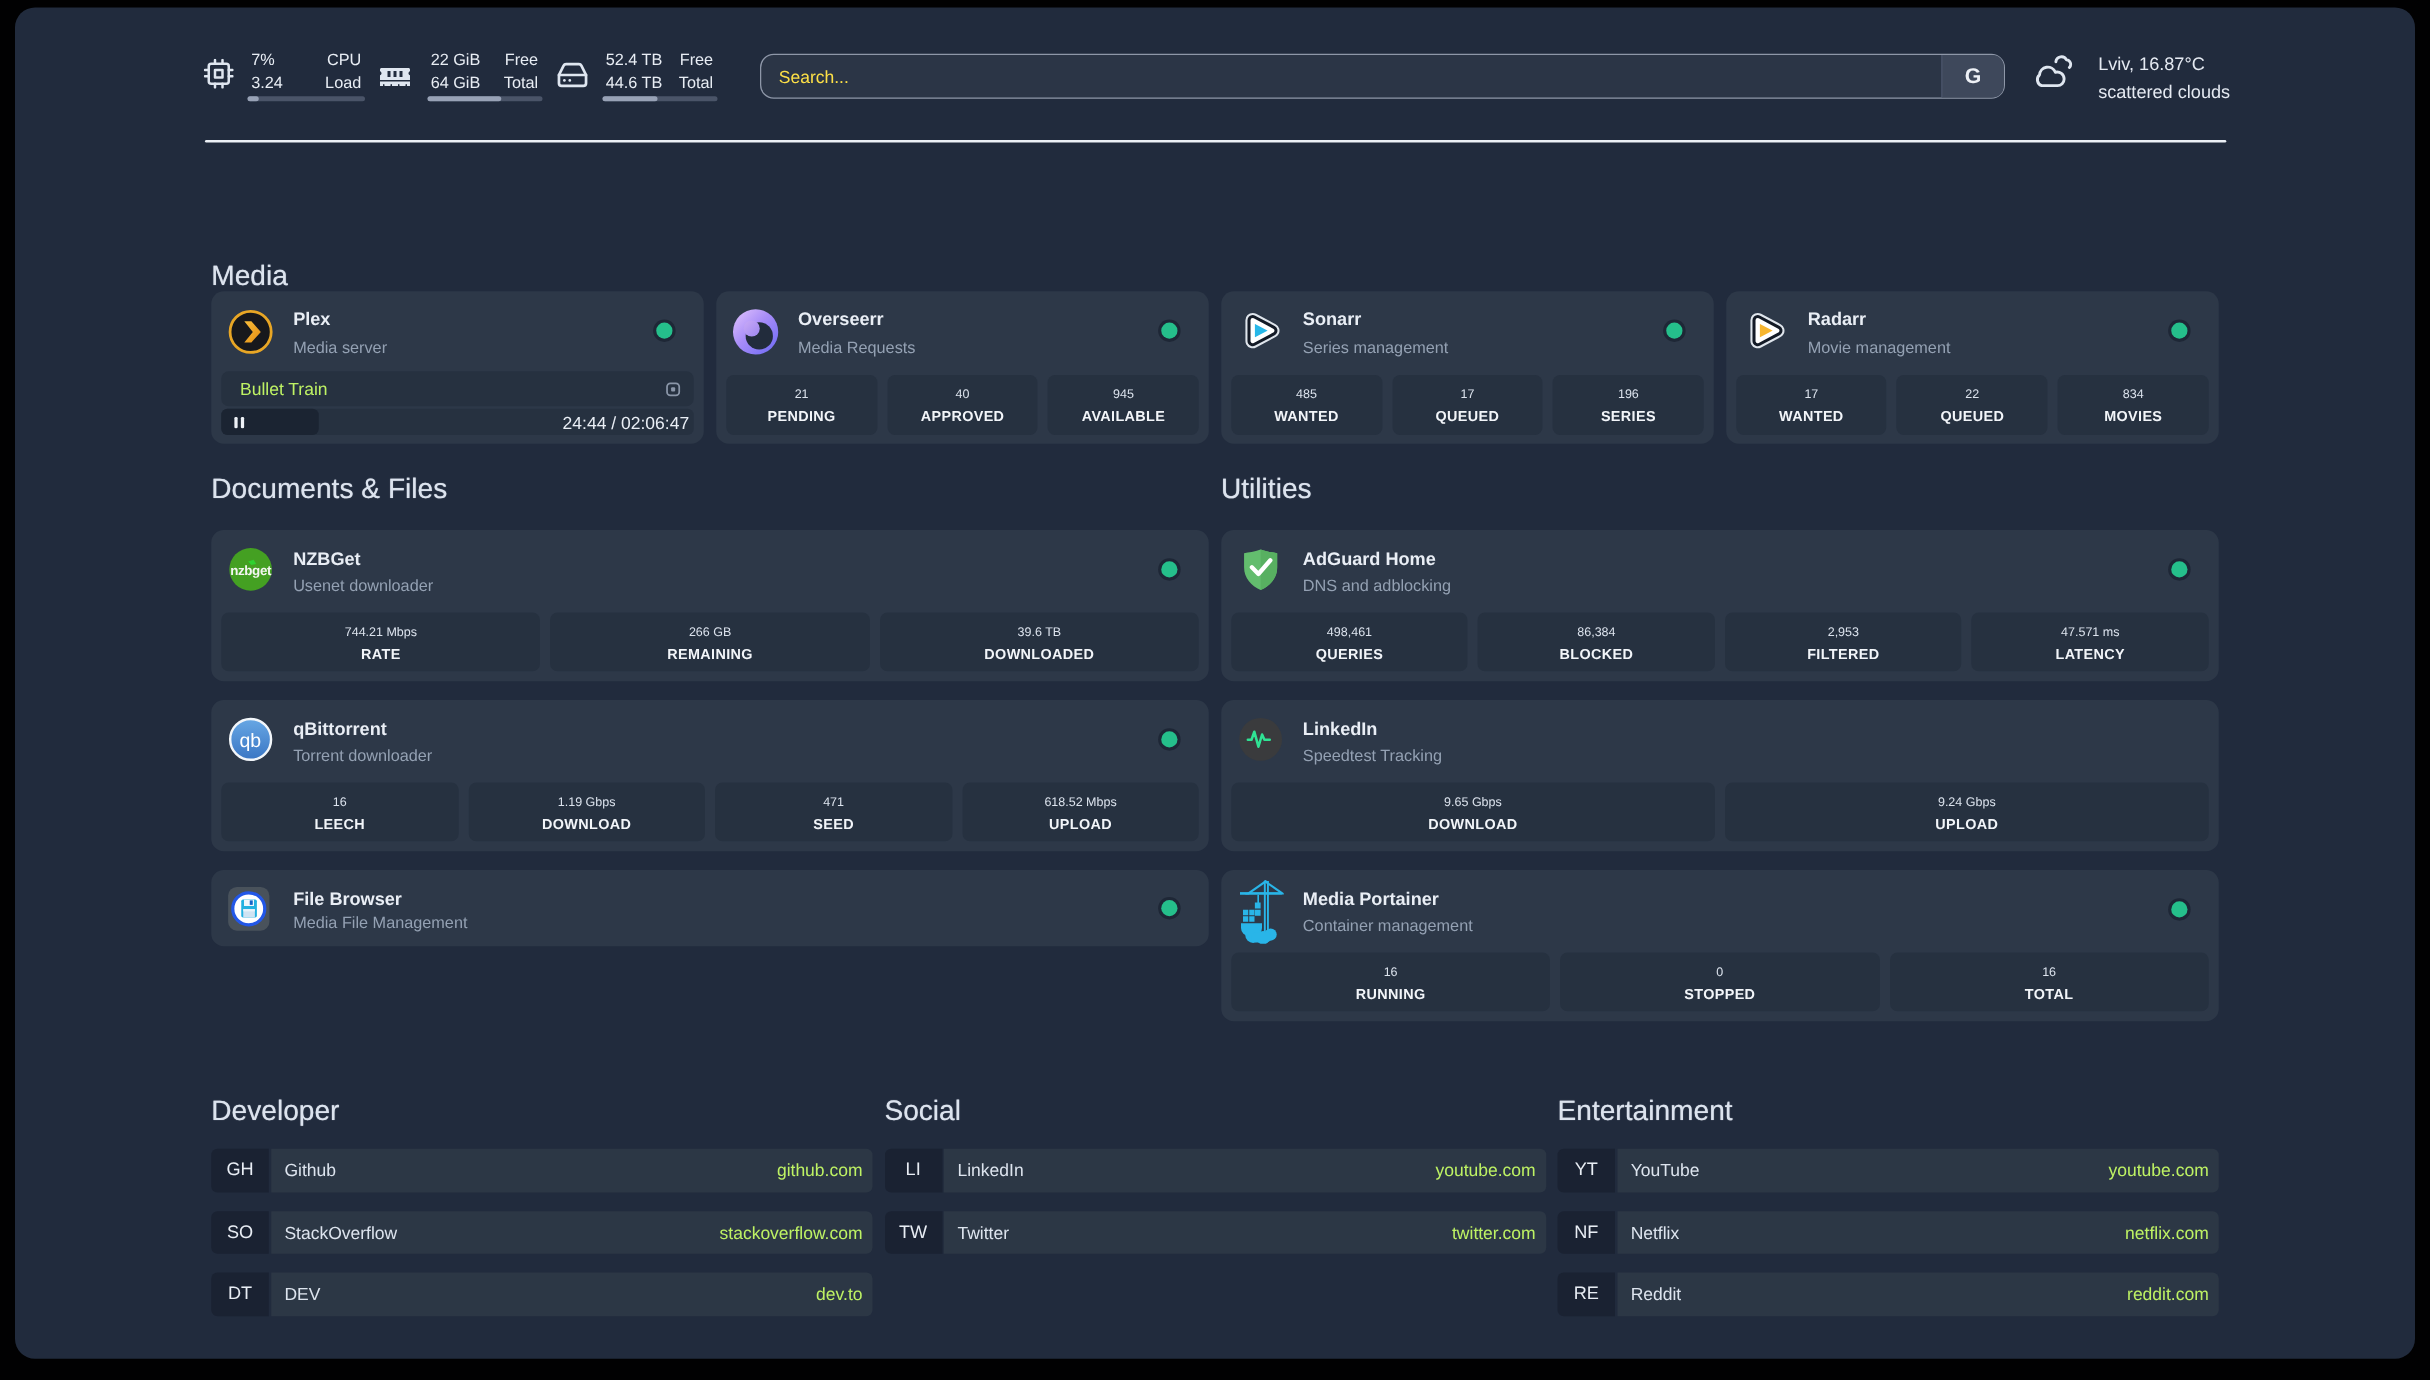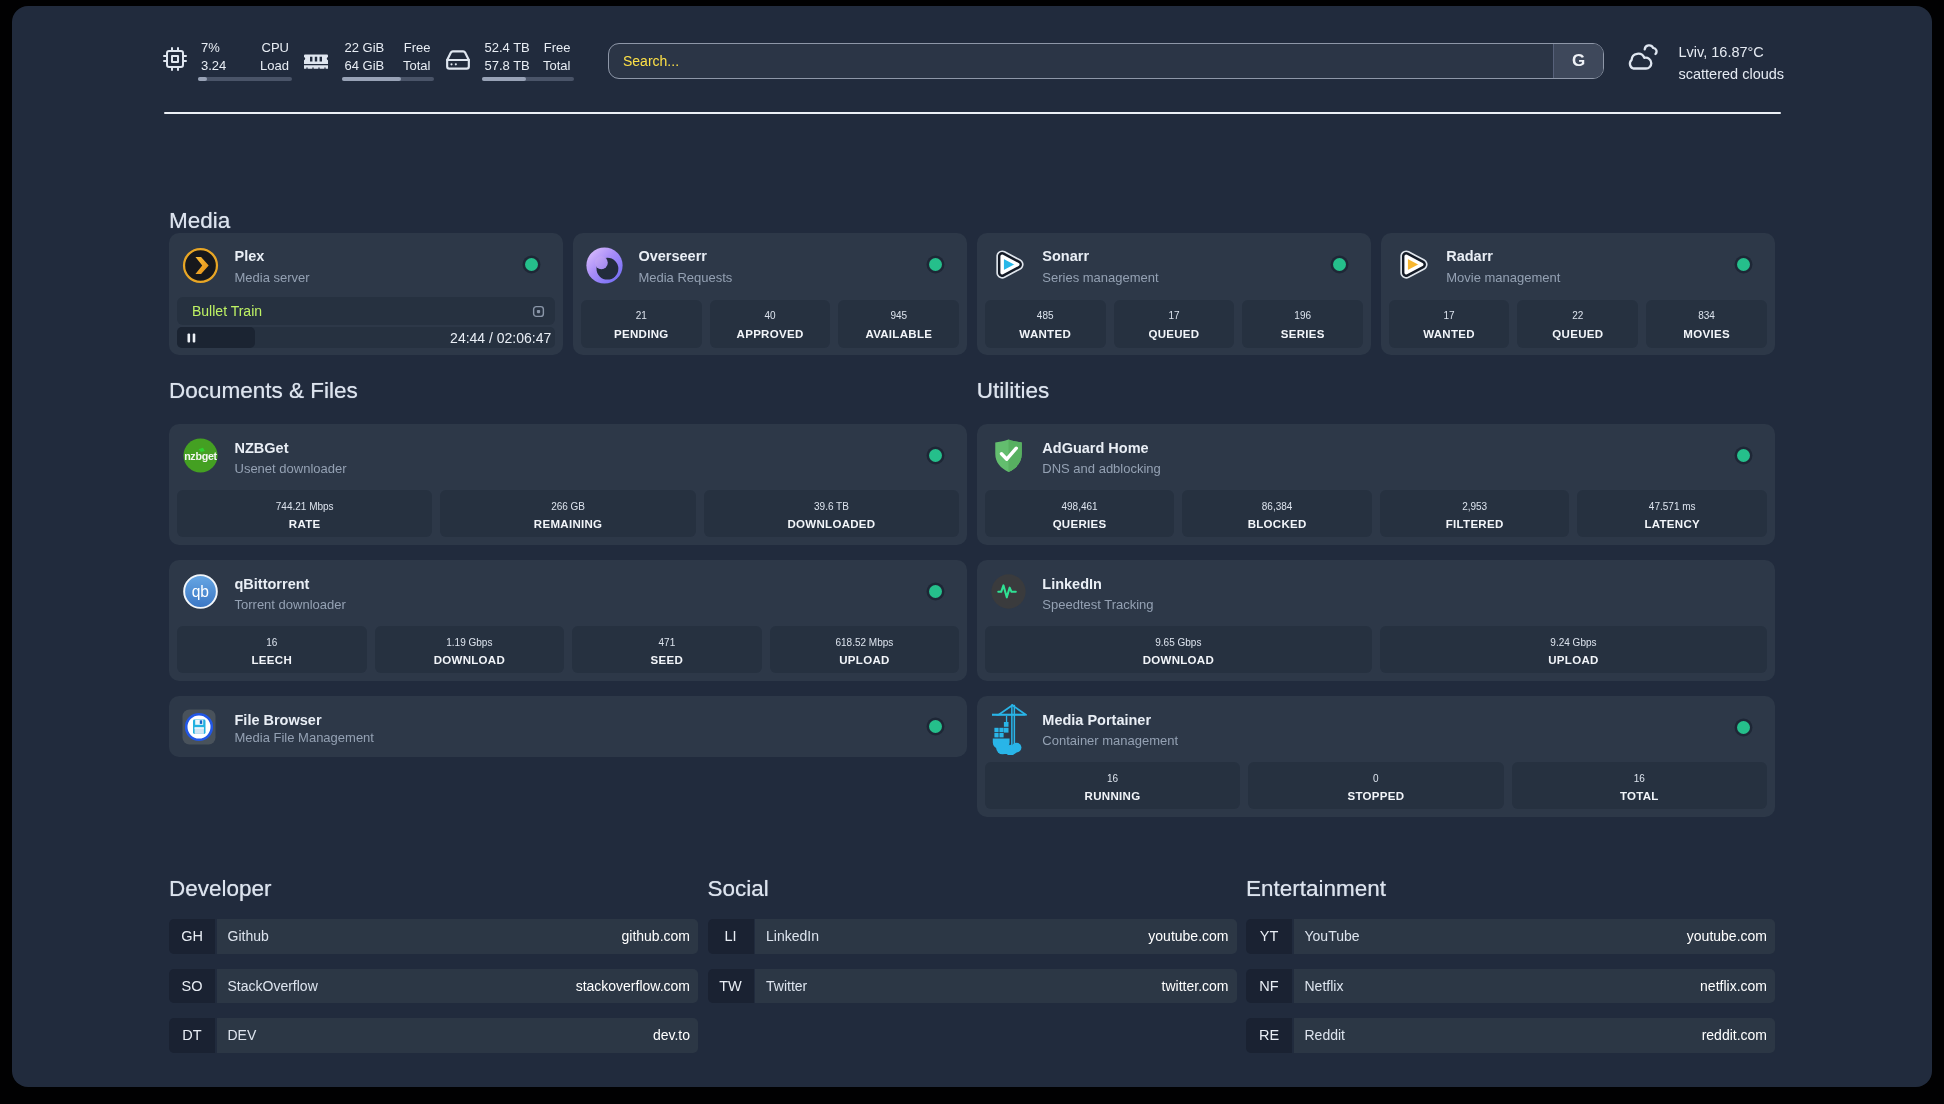--- a/index.html
+++ b/index.html
@@ -50,21 +50,21 @@
   
   .prow1{position:absolute;left:8px;right:8px;top:64px;height:28px;background:var(--block);border-radius:6px;color:#bef264;font-size:14px;line-height:28px;padding-left:15px;}
   .prow2{position:absolute;left:8px;right:8px;top:94px;height:21.5px;background:var(--block);border-radius:5px;}
   .ppill{position:absolute;left:0;top:0;width:77.5px;height:21.5px;border-radius:5px;background:#1b2432;}
   .ptime{position:absolute;right:4px;top:0;height:22px;line-height:22px;font-size:14px;font-weight:400;color:#e9eef5;}
   
   .bm{position:absolute;height:34.5px;font-size:14px;}
   .bm .ab{position:absolute;left:0;top:0;bottom:0;width:46px;background:#1a2232;border-radius:5px 0 0 5px;color:#e8edf4;font-size:14.5px;text-align:center;line-height:34.5px;}
   .bm .bd{position:absolute;left:47.5px;right:0;top:0;bottom:0;background:#2c3745;border-radius:0 5px 5px 0;}
   .bm .nm{position:absolute;left:11px;top:0;line-height:34.5px;color:#dde4ee;}
-  .bm .ur{position:absolute;right:8px;top:0;line-height:34.5px;color:#ffffff;}
+  .bm .ur{position:absolute;right:8px;top:0;line-height:34.5px;color:#bef264;}
 </style>
 </head>
 <body>
 <div class="panel"></div>
 
 <svg class="abs" style="left:163px;top:47px" width="24" height="24" viewBox="0 0 24 24" fill="none" stroke="var(--icontint)" stroke-width="2" stroke-linecap="round" stroke-linejoin="round">
     <rect x="4" y="4" width="16" height="16" rx="2"></rect>
     <rect x="9" y="9" width="6" height="6"></rect>
     <path d="M9 1v3M15 1v3M9 20v3M15 20v3M20 9h3M20 14h3M1 9h3M1 14h3"></path>
   </svg>
@@ -104,21 +104,21 @@
     <path d="M5.45 5.11 2 12v6a2 2 0 0 0 2 2h16a2 2 0 0 0 2-2v-6l-3.45-6.89A2 2 0 0 0 16.76 4H7.24a2 2 0 0 0-1.79 1.11z"></path>
     <line x1="6" y1="16" x2="6.01" y2="16"></line>
     <line x1="10" y1="16" x2="10.01" y2="16"></line>
   </svg>
 <div class="res" style="left:484.5px;width:86px;">
   <div class="l1">
       <span class="a">52.4 TB</span>
       <span class="b">Free</span>
     </div>
   <div class="l2">
-      <span class="a">57.8 TB</span>
+      <span class="a">44.6 TB</span>
       <span class="b">Total</span>
     </div>
 </div>
 <div class="pbar" style="left:481.5px;width:92px;">
     <span class="fill" style="width:44px"></span>
   </div>
 
 <div class="search">
   <span class="ph">Search...</span>
   <span class="gbtn">G</span>

